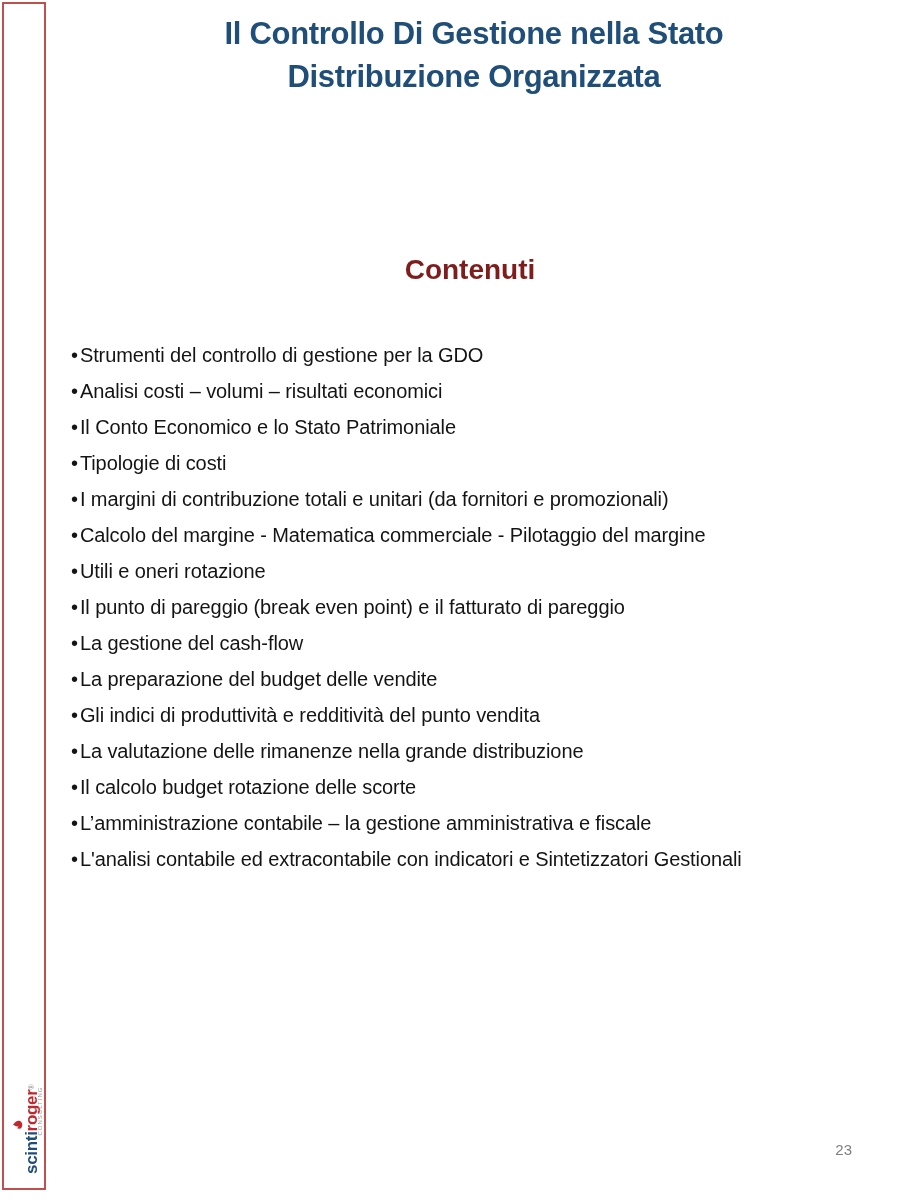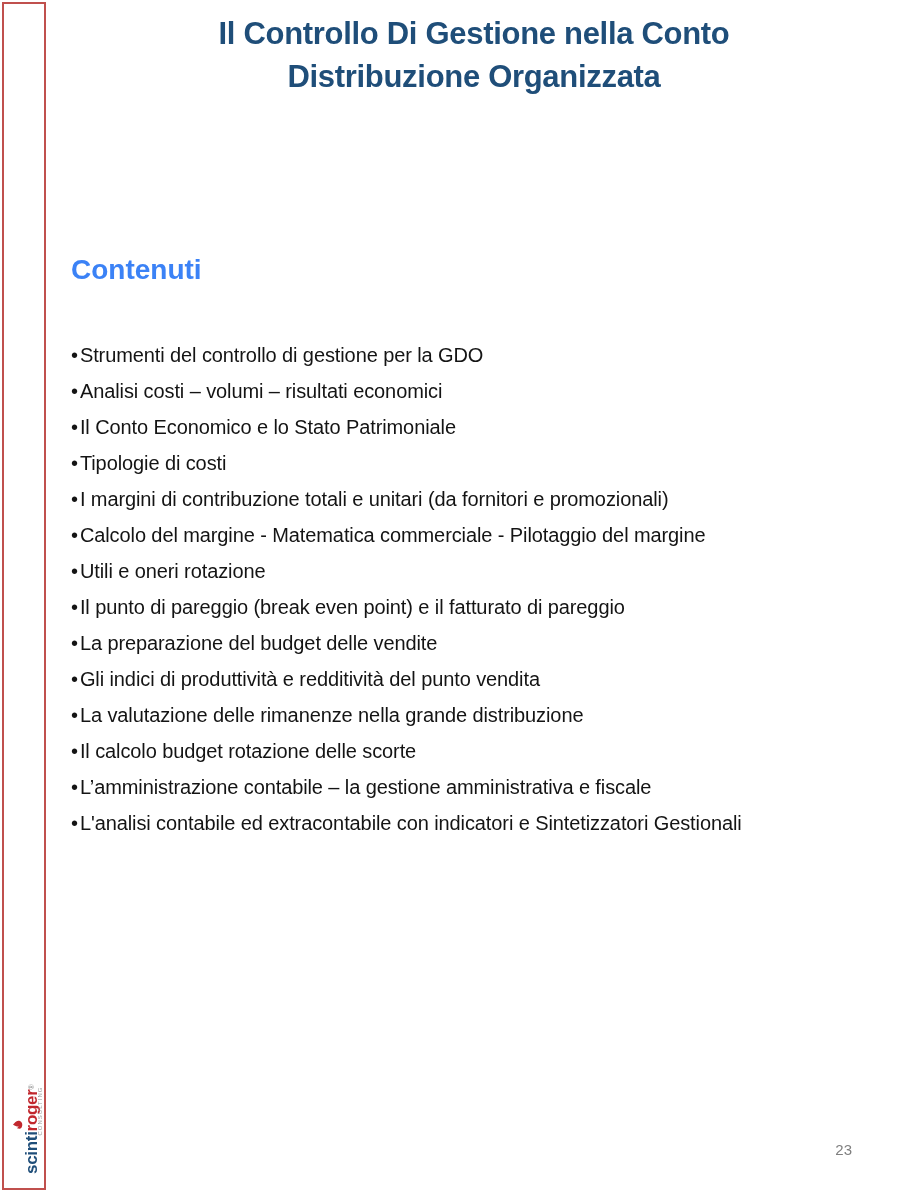--- a/index.html
+++ b/index.html
@@ -28,24 +28,25 @@
     font-size: 31px;
     line-height: 43px;
     letter-spacing: -0.3px;
   }
   .content {
     position: absolute;
     left: 71px; right: 31px; top: 252px;
   }
   .section-heading {
     margin: 0 0 49px 0;
-    color: #3b82f6;
+    color: #7f1d1d;
     font-weight: bold;
     font-size: 28px;
     line-height: 36px;
+    text-align: center;
   }
   .bullets p {
     margin: 0;
     font-size: 20px;
     line-height: 36px;
     color: #141414;
     text-align: justify;
     letter-spacing: -0.1px;
   }
   .bullets p .marker { padding-right: 2px; }
@@ -104,36 +105,37 @@
         <svg class="flame" viewBox="0 0 12 12" xmlns="http://www.w3.org/2000/svg">
           <path d="M6 0 C8 2.5 11 3.5 10 7 C9.2 9.8 5.5 11 3 9.5 C0.8 8.2 0.8 5.2 2.6 4 C2.4 5.2 3.2 6 4.2 6 C3.4 4 4.6 1.8 6 0 Z" fill="#C1272D"></path>
         </svg>
         <span class="part1">scinti</span><span class="part2">roger</span><span class="reg">®</span>
         <span class="subtext">CONSULTING</span>
       </div>
     </div>
   </div>
 
   <div class="slide-title">
-    <div>Il Controllo Di Gestione nella Conto</div>
+    <div>Il Controllo Di Gestione nella Stato</div>
     <div>Distribuzione Organizzata</div>
   </div>
 
   <div class="content">
     <h2 class="section-heading">Contenuti</h2>
 
     <div class="bullets">
       <p><span class="marker">•</span><span>Strumenti del controllo di gestione per la GDO</span></p>
       <p><span class="marker">•</span><span>Analisi costi – volumi – risultati economici</span></p>
       <p><span class="marker">•</span><span>Il Conto Economico e lo Stato Patrimoniale</span></p>
       <p><span class="marker">•</span><span>Tipologie di costi</span></p>
       <p><span class="marker">•</span><span>I margini di contribuzione totali e unitari (da fornitori e promozionali)</span></p>
       <p><span class="marker">•</span><span>Calcolo del margine - Matematica commerciale - Pilotaggio del margine</span></p>
       <p><span class="marker">•</span><span>Utili e oneri rotazione</span></p>
       <p><span class="marker">•</span><span>Il punto di pareggio (break even point) e il fatturato di pareggio</span></p>
+      <p><span class="marker">•</span><span>La gestione del cash-flow</span></p>
       <p><span class="marker">•</span><span>La preparazione del budget delle vendite</span></p>
       <p><span class="marker">•</span><span>Gli indici di produttività e redditività del punto vendita</span></p>
       <p><span class="marker">•</span><span>La valutazione delle rimanenze nella grande distribuzione</span></p>
       <p><span class="marker">•</span><span>Il calcolo budget rotazione delle scorte</span></p>
       <p><span class="marker">•</span><span>L’amministrazione contabile – la gestione amministrativa e fiscale</span></p>
       <p><span class="marker">•</span><span>L'analisi contabile ed extracontabile con indicatori e Sintetizzatori Gestionali</span></p>
     </div>
   </div>
 
   <div class="page-number">23</div>

